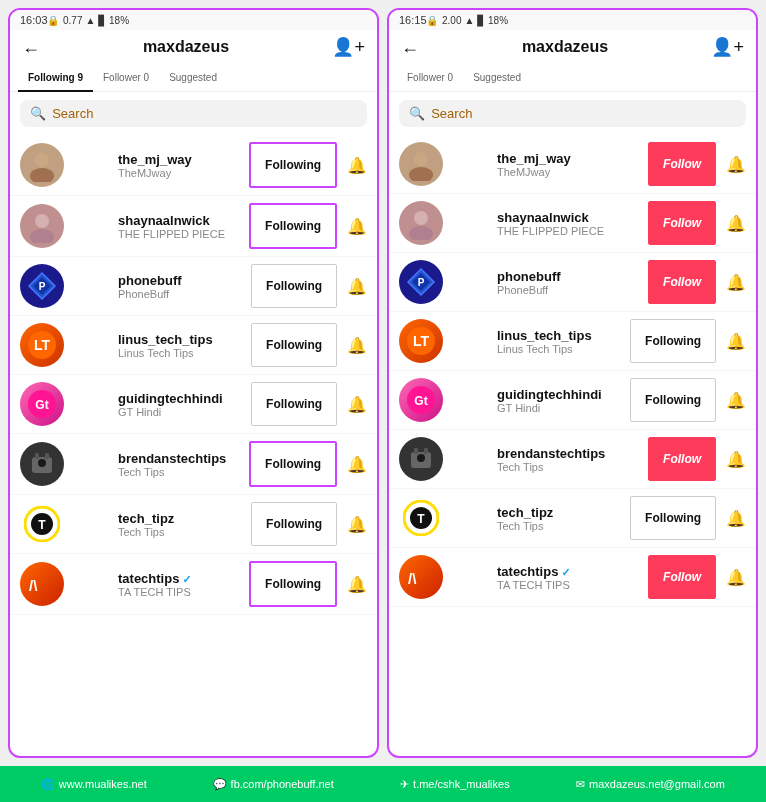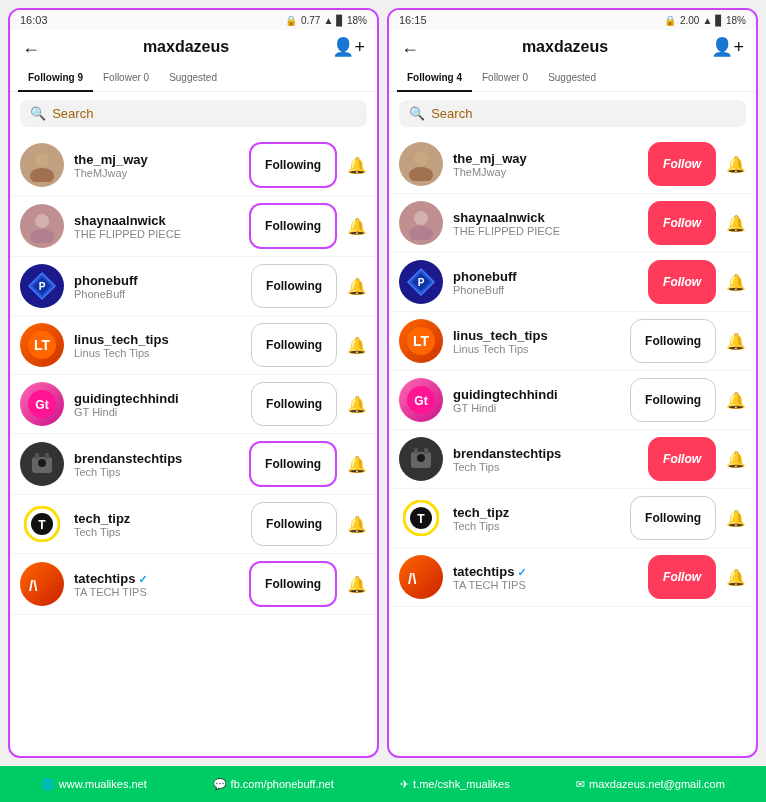--- a/index.html
+++ b/index.html
@@ -28,21 +28,20 @@
       border: 2px solid #cc44ff;
       overflow: hidden;
       display: flex;
       flex-direction: column;
       font-size: 13px;
     }
 
     
     .status-bar {
       display: flex;
-      justify-content: space-between;
       align-items: center;
       padding: 4px 10px;
       font-size: 11px;
       color: #333;
       background: #f9f9f9;
     }
     .status-icons {
       display: flex;
       align-items: center;
       gap: 3px;
@@ -140,33 +139,34 @@
       display: flex;
       align-items: center;
       justify-content: center;
       font-size: 18px;
       font-weight: bold;
       color: #fff;
     }
     .user-info {
       flex: 1;
       min-width: 0;
+      margin-left: 44px;
     }
     .username {
       font-size: 13px;
       font-weight: 600;
       color: #111;
     }
     .display-name {
       font-size: 11px;
       color: #888;
     }
     .follow-btn {
       padding: 14px 14px;
-      border-radius: 12px;
+      border-radius: 2px;
       font-size: 12px;
       font-weight: 600;
       cursor: pointer;
       border: 1.5px solid #ccc;
       background: #fff;
       color: #111;
       white-space: nowrap;
     }
     .follow-btn.red {
       background: #ff3b5c;
@@ -359,21 +359,20 @@
       <span>▊</span>
       <span>18%</span>
     </div>
       </div>
       <div class="app-header">
     <span class="back-btn">←</span>
     <span class="header-title">maxdazeus</span>
     <span class="add-user-btn">👤+</span>
   </div>
       <div class="tabs">
-        <div class="tab active">Following 4</div>
         <div class="tab">Follower 0</div>
         <div class="tab">Suggested</div>
       </div>
       <div class="search-bar">
     <span class="search-icon-char">🔍</span>
     <span class="search-input-text">Search</span>
   </div>
       <div class="user-list">
         <div class="user-item">
           <div class="avatar" style="background: rgb(192, 160, 128);">

